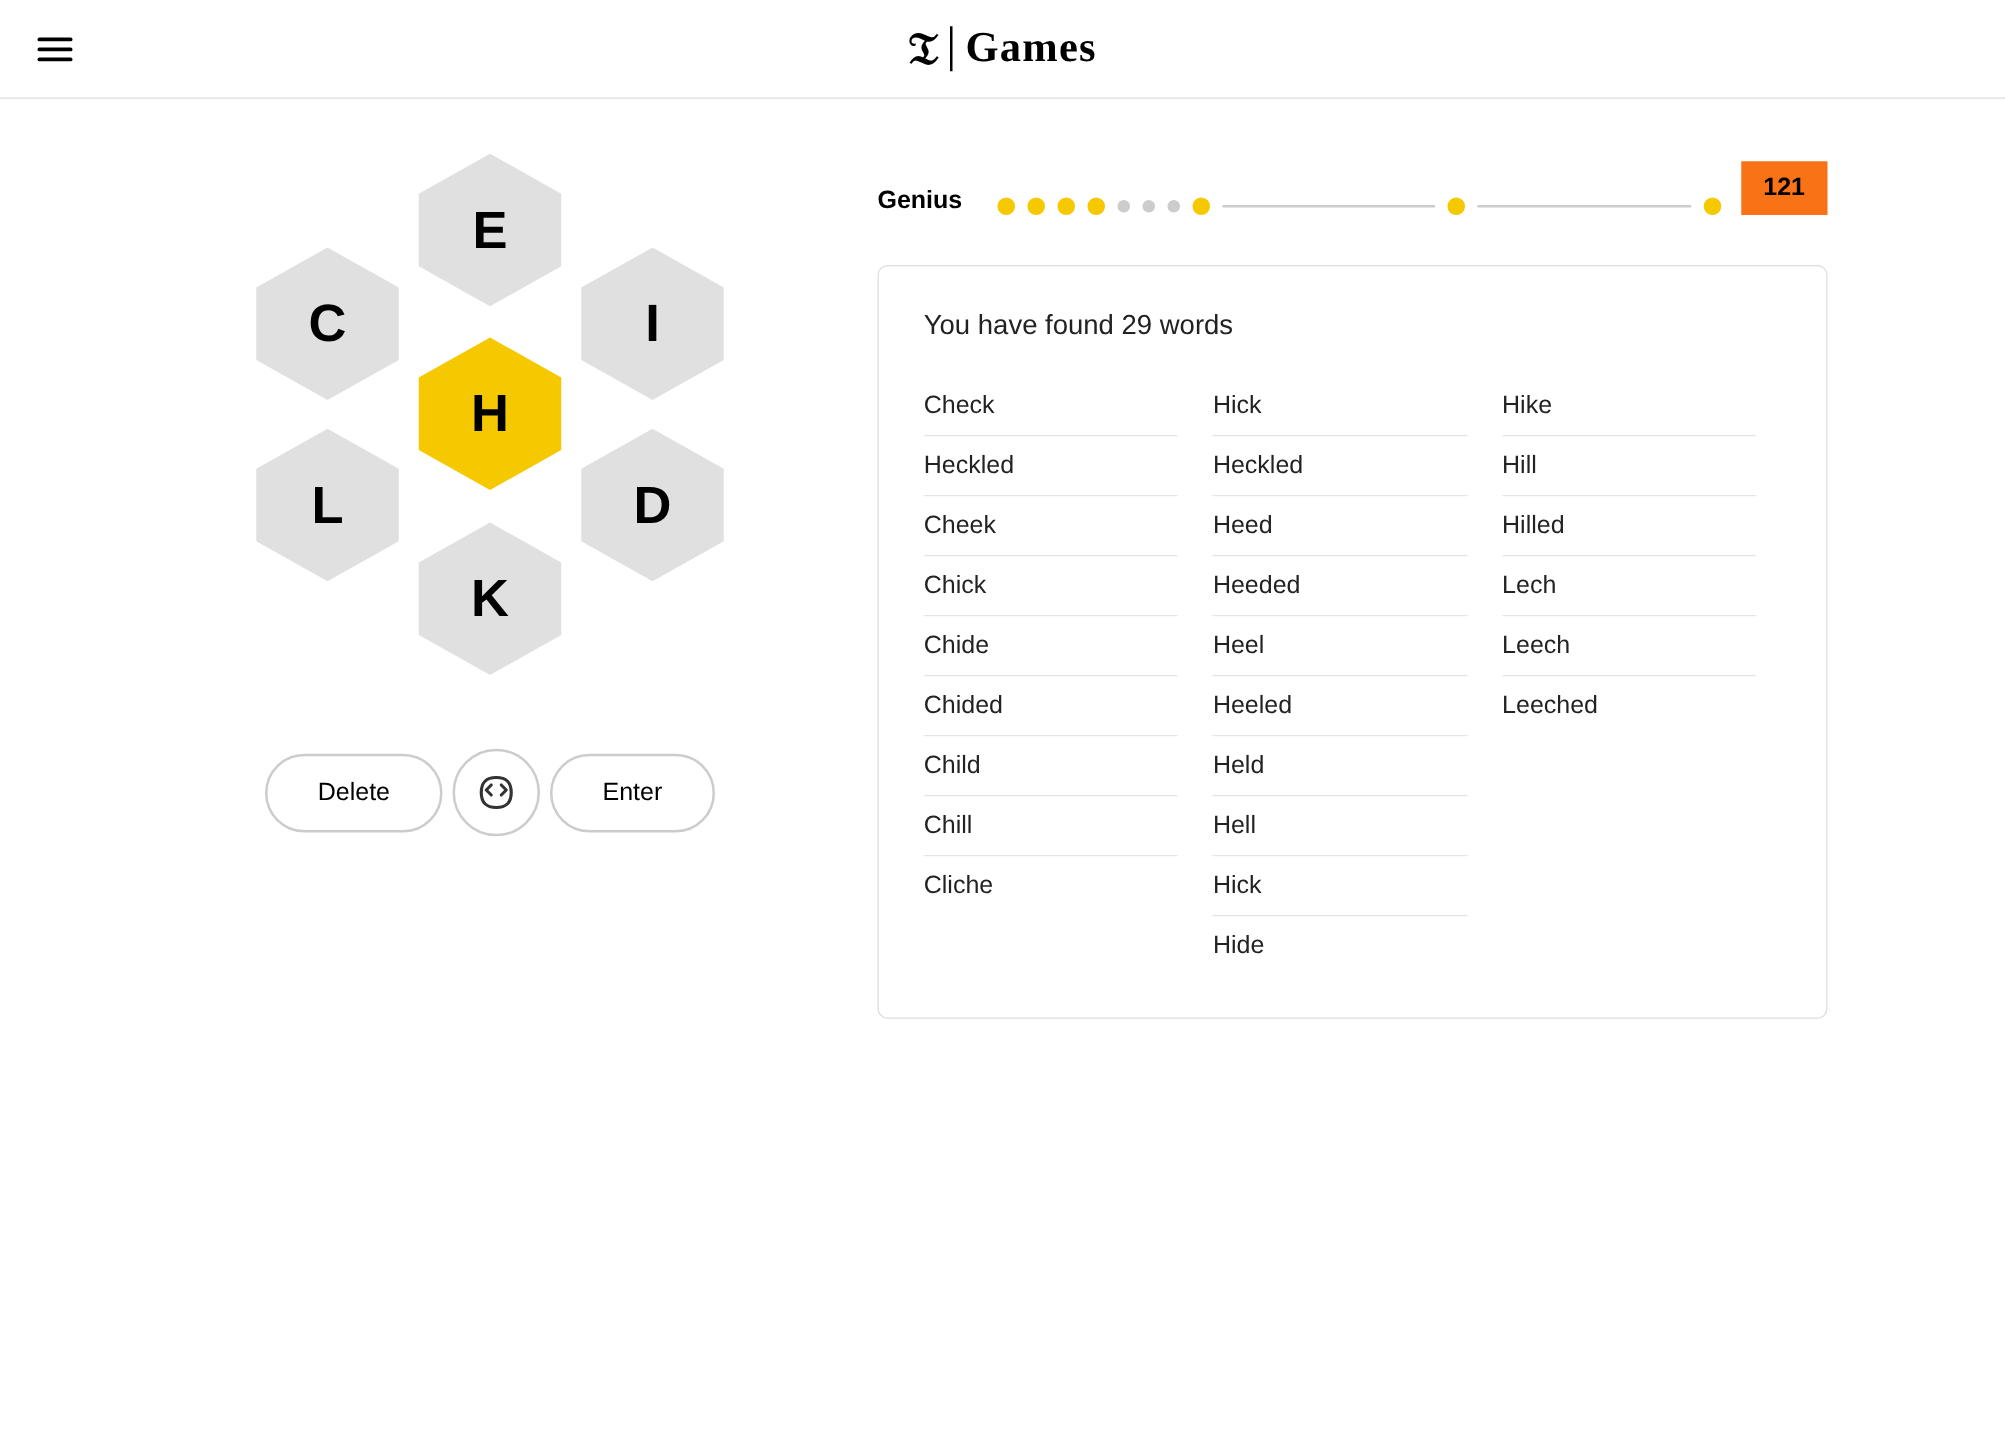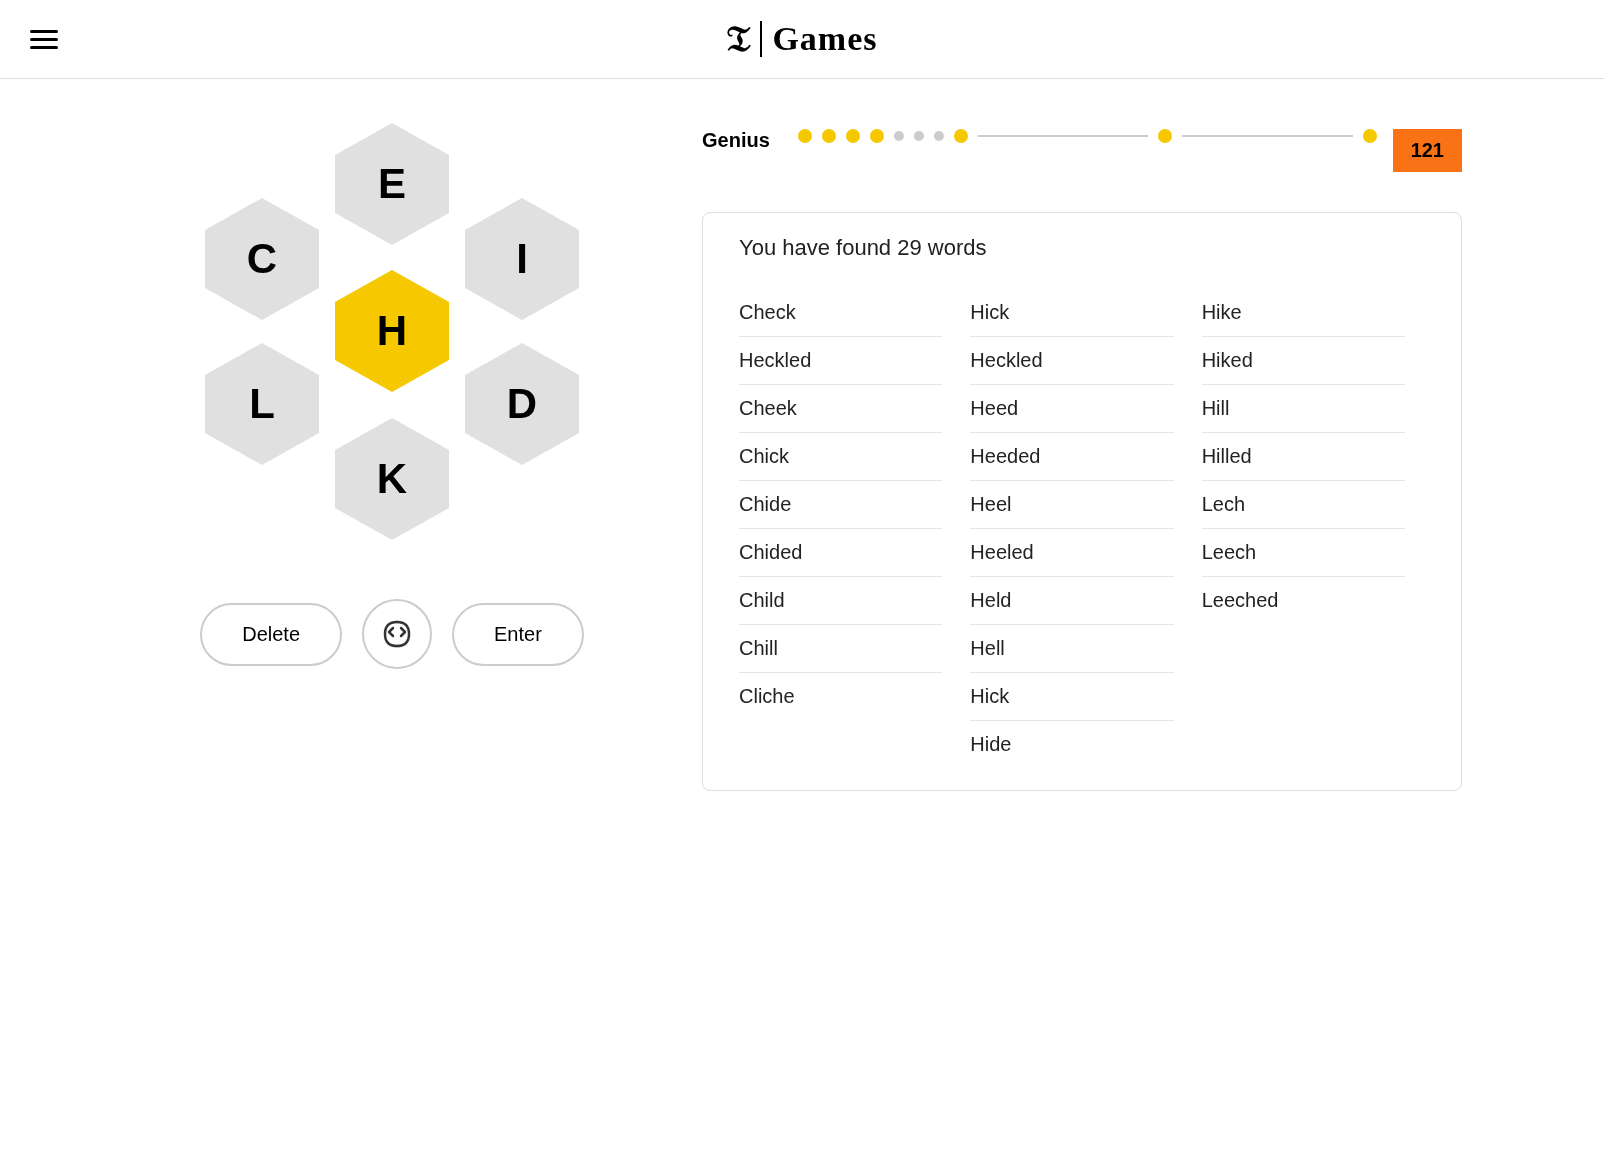--- a/index.html
+++ b/index.html
@@ -115,21 +115,21 @@
       color: #000;
     }
 
     .hex.outer .letter {
       color: #000;
     }
 
     
     .game-controls {
       display: flex;
-      gap: 20px;
+      gap: 8px;
       align-items: center;
     }
 
     .btn-delete, .btn-enter {
       padding: 18px 40px;
       border: 2px solid #ccc;
       border-radius: 50px;
       background: #fff;
       font-size: 20px;
       font-family: Arial, sans-serif;
@@ -155,21 +155,21 @@
       display: flex;
       flex-direction: column;
       gap: 20px;
       flex: 1;
       max-width: 760px;
     }
 
     
     .progress-section {
       display: flex;
-      align-items: flex-start;
+      align-items: flex-end;
       gap: 16px;
       padding: 10px 0 20px 0;
     }
 
     .progress-label {
       font-size: 20px;
       font-weight: 700;
       font-family: Arial, sans-serif;
       min-width: 80px;
     }
@@ -209,21 +209,21 @@
       padding: 10px 18px;
       font-family: Arial, sans-serif;
       min-width: 60px;
       text-align: center;
     }
 
     
     .words-panel {
       border: 1px solid #ddd;
       border-radius: 8px;
-      padding: 22px 36px;
+      padding: 34px 36px;
     }
 
     .words-found-title {
       font-size: 22px;
       font-family: Arial, sans-serif;
       margin-bottom: 28px;
       color: #222;
     }
 
     .words-grid {
@@ -383,21 +383,20 @@
           <span class="word-item">Heel</span>
           <span class="word-item">Heeled</span>
           <span class="word-item">Held</span>
           <span class="word-item">Hell</span>
           <span class="word-item">Hick</span>
           <span class="word-item">Hide</span>
         </div>
 
         <div class="words-col">
           <span class="word-item">Hike</span>
-          <span class="word-item">Hiked</span>
           <span class="word-item">Hill</span>
           <span class="word-item">Hilled</span>
           <span class="word-item">Lech</span>
           <span class="word-item">Leech</span>
           <span class="word-item">Leeched</span>
         </div>
 
       </div>
     </div>
 

